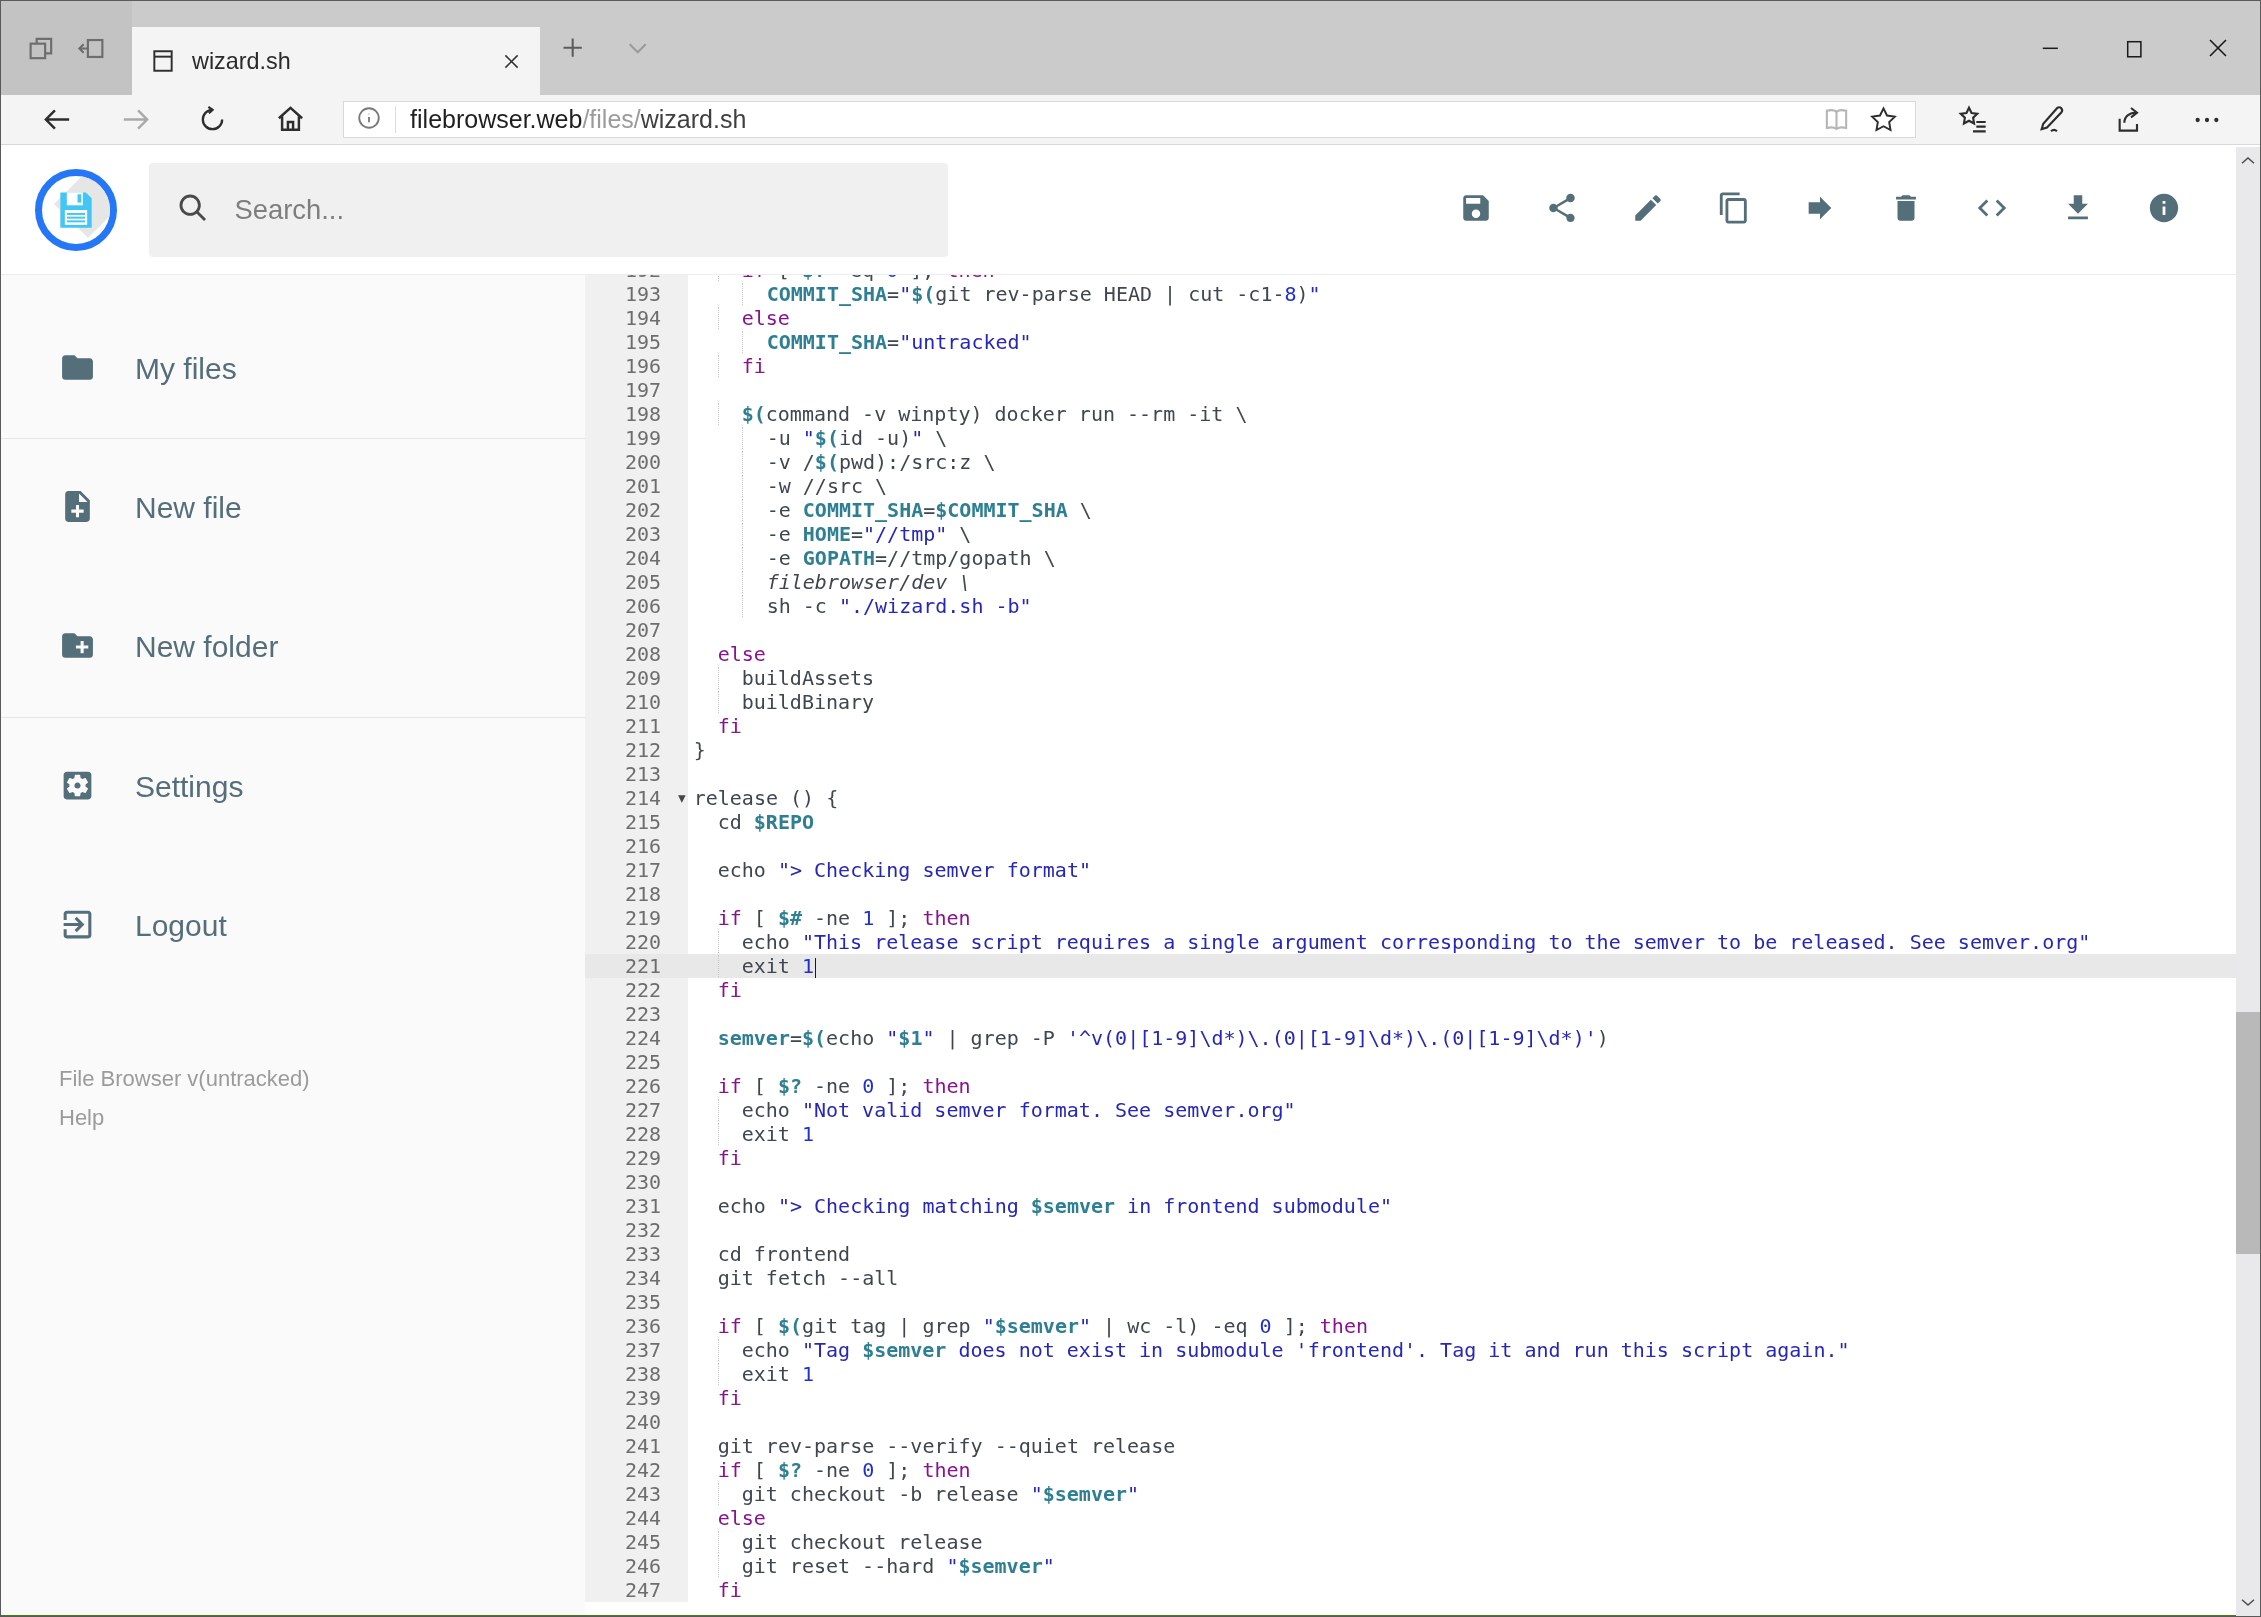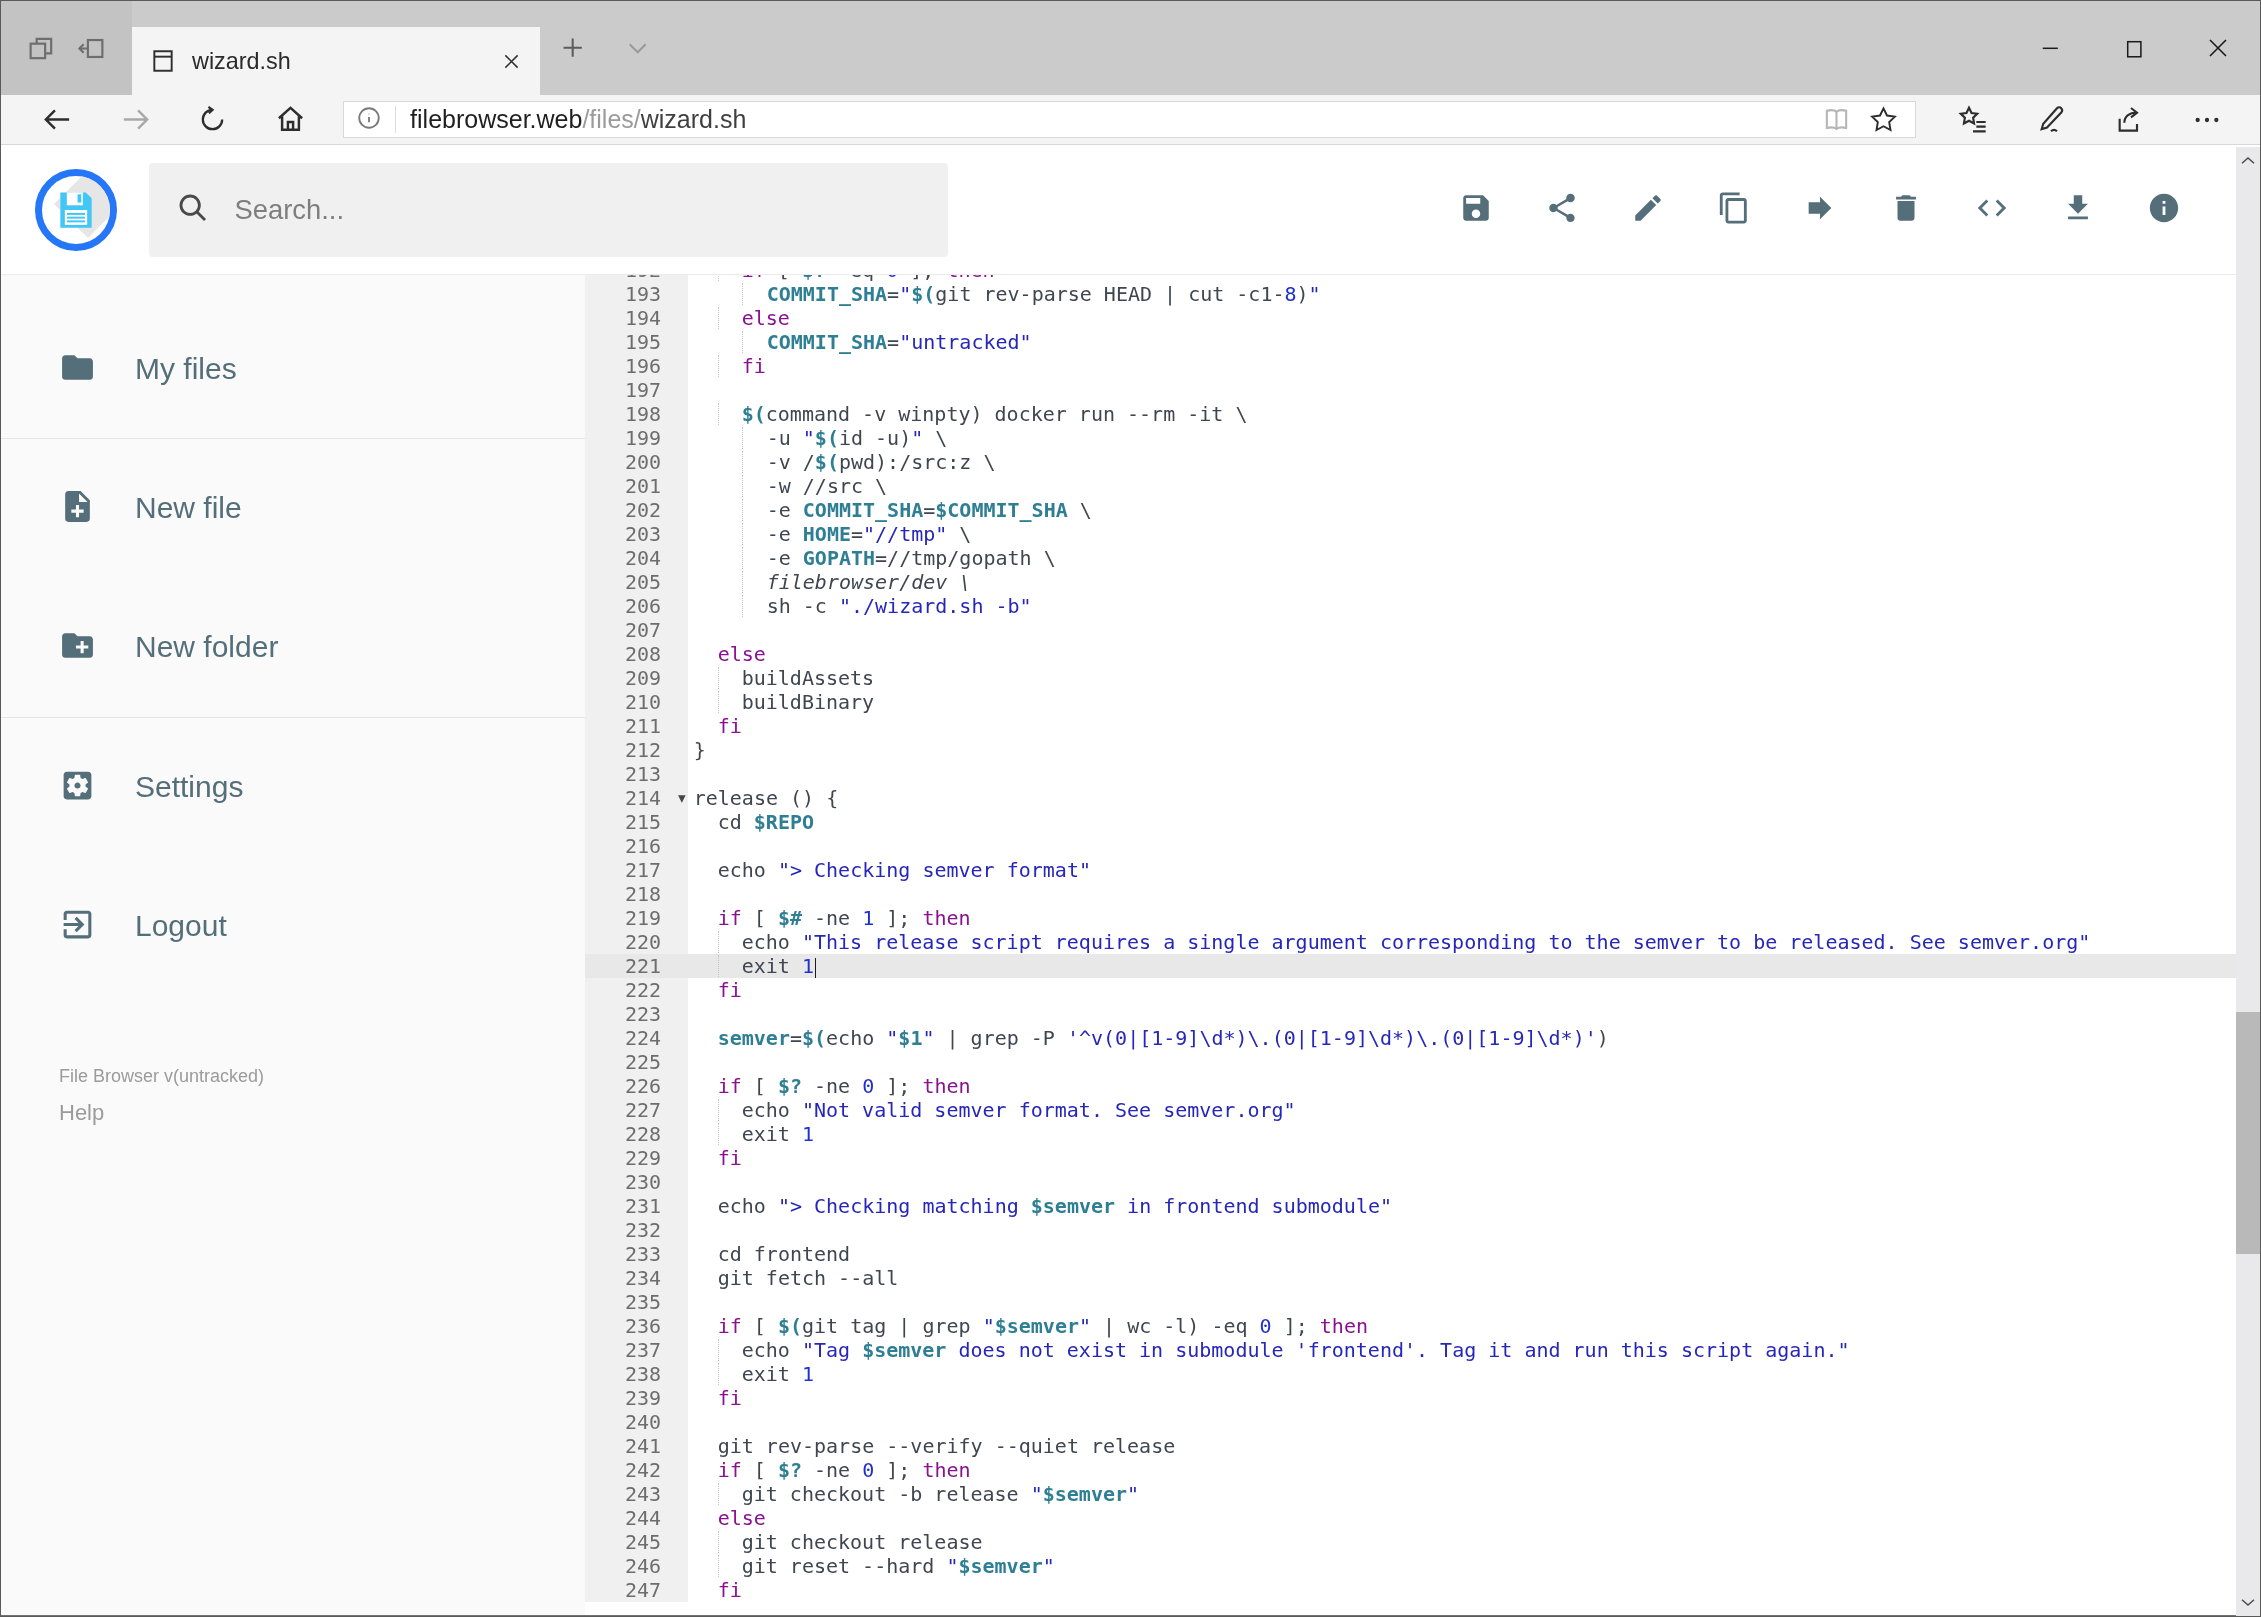--- a/index.html
+++ b/index.html
@@ -1,17 +1,17 @@
 <!DOCTYPE html>
 <html style="--c-k: #8a1190; --c-v: #2e7f93; --c-s: #2626b8; --c-n: #1f2fd0; --c-d: #3f4650;font-size:13px"><head>
 <meta charset="utf-8">
 <style>
   * { margin:0; padding:0; box-sizing:border-box; }
   html,body { width:2261px; height:1617px; font-family:"Liberation Sans", sans-serif; }
-  .screen { width:2261px; height:1617px; border:1.6px solid #5a5a5a; background:#737373; position:relative; overflow:hidden; }
+  .screen { width:2261px; height:1617px; border:1.6px solid #5a5a5a; background:#4d7c0f; position:relative; overflow:hidden; }
 
   
   .titlebar { height:94px; background:#cbcbcb; display:flex; align-items:flex-end; position:relative; }
   .tb-left { width:131px; height:100%; display:flex; align-items:center; justify-content:center; gap:21px; background:#c3c3c3; }
   .tb-left svg { display:block; }
   .tab { width:408px; height:68px; background:#f4f4f4; display:flex; align-items:center; padding:0 18px; gap:16px; }
   .tab-title { font-size:23.4px; color:#2b2b2b; flex:1; white-space:nowrap; overflow:hidden; }
   .tab-btn { display:flex; align-items:center; justify-content:center; height:100%; }
   .newtab, .tabchev { height:100%; display:flex; align-items:center; justify-content:center; width:65px; }
   .win-controls { position:absolute; right:0; top:0; height:100%; display:flex; }
@@ -38,21 +38,21 @@
   .header-toolbar { margin-left:auto; margin-right:78px; display:flex; align-items:center; gap:50px; }
   .tool-btn { width:36px; height:36px; display:flex; align-items:center; justify-content:center; cursor:pointer; }
 
   
   .content { height:1340px; display:flex; overflow:hidden; position:relative; }
   .sidebar { width:584px; background:#fafafa; padding-top:24px; position:relative; flex-shrink:0; }
   .side-item { height:139px; display:flex; align-items:center; padding-left:58px; gap:39px; cursor:pointer; }
   .side-item .lbl { font-size:30px; color:#546e7a; }
   .side-divider { height:0.8px; background:#e6e6e6; }
   .side-footer { position:absolute; left:58px; top:791px; }
-  .side-footer .ver { font-size:18px; color:#9b9b9b; margin-bottom:13px; }
+  .side-footer .ver { font-size:22px; color:#9b9b9b; margin-bottom:13px; }
   .side-footer .hlp { font-size:22px; color:#9b9b9b; cursor:pointer; }
 
   
   .editor { flex:1; background:#fff; overflow:hidden; position:relative; }
   .code-scroll { margin-top:-17px; }
   .code-row { display:flex; height:24px; font-family:"DejaVu Sans Mono", monospace; font-size:20px; line-height:24px; }
   .gutter-cell { width:103px; background:#f0f0f0; color:#6d6d6d; text-align:right; padding-right:27px; flex-shrink:0; position:relative; }
   .fold { position:absolute; right:2.4px; top:0; font-size:15.3px; color:#474747; font-family:"DejaVu Sans", sans-serif; }
   .code-cell { flex:1; position:relative; white-space:pre; padding-left:5.7px; overflow:hidden; }
   .code-row.active .gutter-cell, .code-row.active .code-cell { background:#e8e8e8; }

